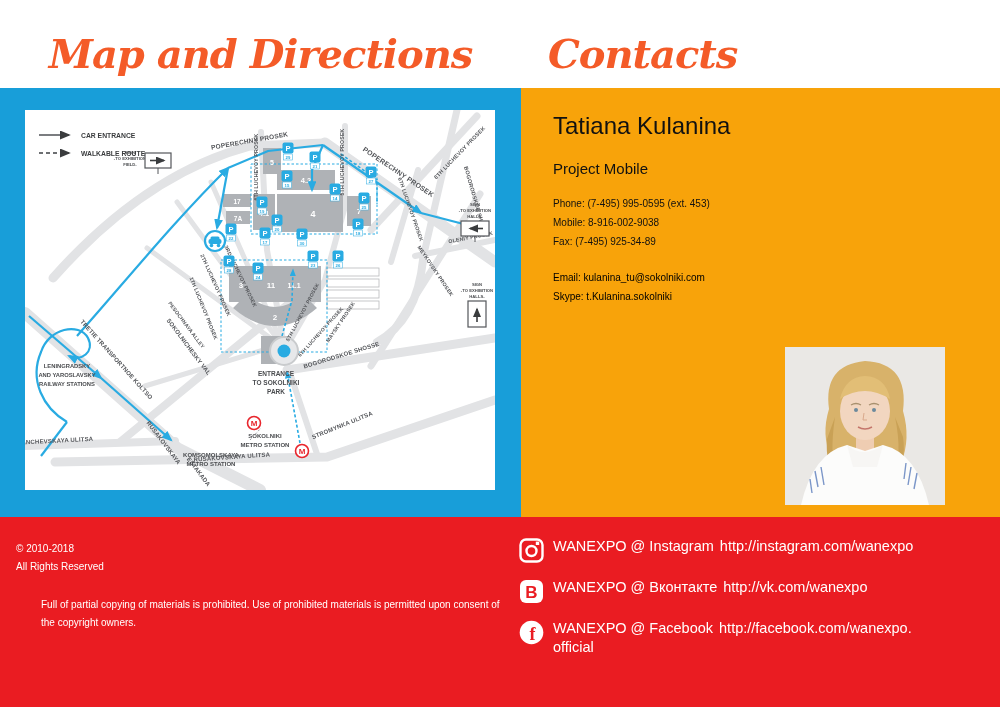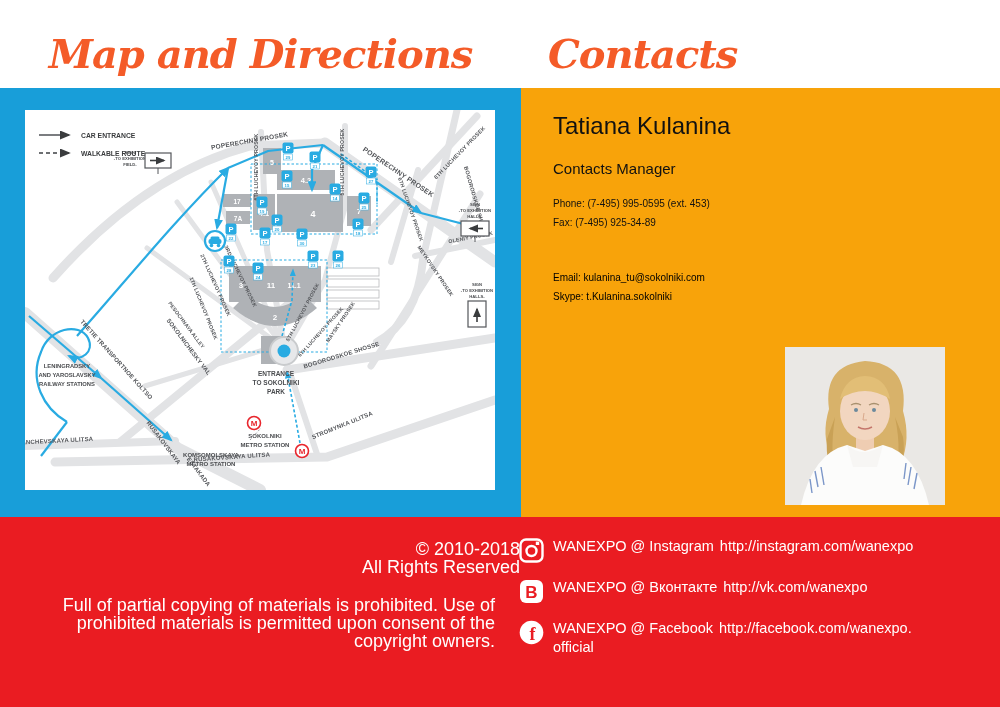--- a/index.html
+++ b/index.html
@@ -20,21 +20,21 @@
   .panel-orange{position:absolute;left:521px;top:88px;width:479px;height:553px;background:var(--panel-orange);}
   .map-card{position:absolute;left:25px;top:22px;width:470px;height:380px;background:#fff;}
   
   .c-name{position:absolute;left:32px;top:24px;font-size:24px;color:#111;}
   .c-role{position:absolute;left:32px;top:72px;font-size:15px;color:#111;}
   .c-block1{position:absolute;left:32px;top:106px;font-size:10px;line-height:19px;color:#111;}
   .c-block2{position:absolute;left:32px;top:180px;font-size:10px;line-height:19px;color:#000000;}
   .photo{position:absolute;left:264px;top:259px;width:160px;height:158px;}
   
   .footer{position:absolute;left:0;top:517px;width:1000px;height:190px;background:var(--footer-red);color:#fff;}
-  .f-left{position:absolute;left:0;top:23px;width:520px;text-align:right;font-size:18px;line-height:18px;}
+  .f-left{position:absolute;left:16px;top:23px;width:520px;text-align:left;font-size:10px;line-height:18px;}
   .f-notice{width:470px;margin:20px auto 0;}
   .f-right{position:absolute;left:519px;top:20px;width:470px;}
   .s-row{display:flex;align-items:flex-start;margin-bottom:11px;}
   .s-icon{flex:0 0 25px;margin-right:9px;margin-top:1px;}
   .s-text{font-size:14.5px;line-height:19px;width:388px;overflow-wrap:anywhere;}
   .slabel{margin-right:6px;}
   
   .street{fill:#54565A;font-weight:bold;letter-spacing:.2px;}
   .bl{fill:#fff;font-weight:bold;text-anchor:middle;}
   .place{fill:#4A4C4F;font-weight:bold;text-anchor:middle;}
@@ -340,23 +340,24 @@
         <g>
           <circle cx="277" cy="341" r="6.5" fill="#fff" stroke="#E8262D" stroke-width="1.6"></circle>
           <text class="mM" x="277" y="344">M</text>
         </g>
       </svg>
     </div>
   </div>
 
   <div class="panel-orange">
     <div class="c-name">Tatiana Kulanina</div>
-    <div class="c-role">Contacts Manager</div>
+    <div class="c-role">Project Mobile</div>
     <div class="c-block1">
       <div>Phone: (7-495) 995-0595 (ext. 453)</div>
+      <div>Mobile: 8-916-002-9038</div>
       <div>Fax: (7-495) 925-34-89</div>
     </div>
     <div class="c-block2">
       <div>Email: kulanina_tu@sokolniki.com</div>
       <div>Skype: t.Kulanina.sokolniki</div>
     </div>
     <div class="photo">
       <svg viewBox="0 0 160 158" width="160" height="158">
         <rect width="160" height="158" fill="#EAE8E5"></rect>
         <path d="M 44,62 Q 38,18 80,14 Q 124,16 118,64 Q 126,92 116,116 Q 108,132 118,142 L 98,150 L 62,150 L 42,140 Q 54,128 46,110 Q 36,88 44,62 Z" fill="#D8B26A"></path>

